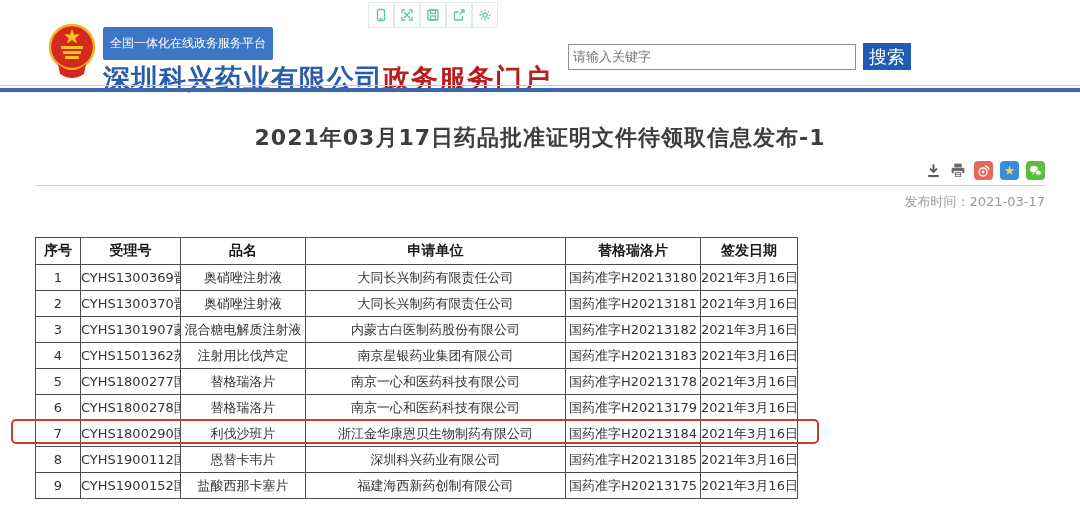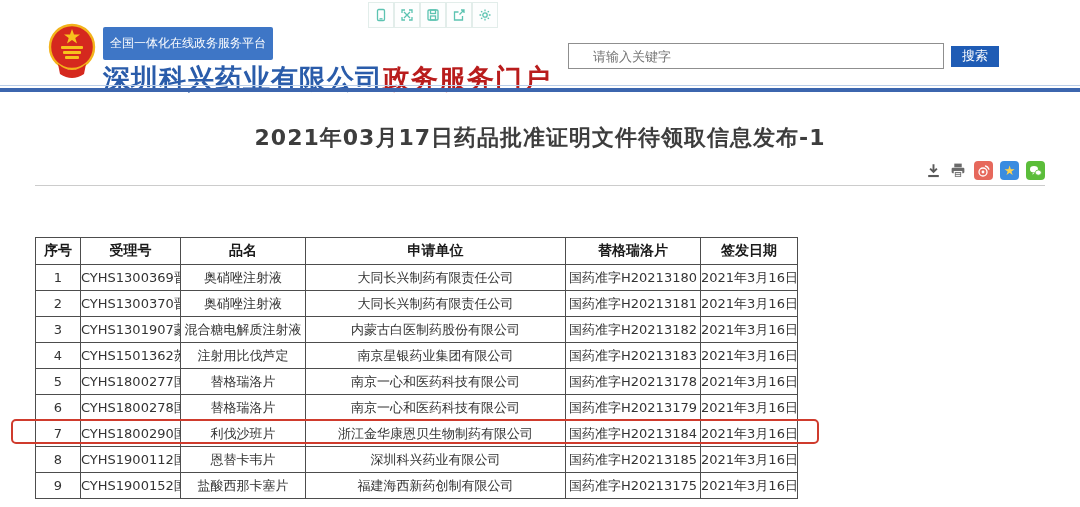--- a/index.html
+++ b/index.html
@@ -30,29 +30,29 @@
     background: #3e76c6; color: #fff;
     font-size: 12px; line-height: 17px; padding: 8px 7px;
     border-radius: 2px;
   }
   .brand-title { font-size: 27px; font-weight: bold; letter-spacing: 1px; margin-top: 1px; white-space: nowrap; }
   .brand-title .org { color: #2a5caa; }
   .brand-title .portal { color: #b91c1c; }
 
   .search-wrap { position: absolute; left: 568px; top: 43px; display: flex; align-items: center; }
   .search-input {
-    width: 376px; height: 26px;
+    width: 288px; height: 26px;
     border: 1px solid #8f8f8f; background: #fff;
-    font-size: 13px; color: #555; padding: 0 24px; outline: none;
+    font-size: 13px; color: #555; padding: 0 4px; outline: none;
     font-family: inherit;
   }
   .search-btn {
-    width: 48px; height: 21px; margin-left: 7px;
+    width: 48px; height: 27px; margin-left: 7px;
     background: #1f5cb5; color: #fff; border: none;
-    font-size: 13px; cursor: pointer; font-family: inherit;
+    font-size: 18px; cursor: pointer; font-family: inherit;
   }
 
   .blue-line-light { position: absolute; left: 0; top: 85px; width: 1080px; height: 1px; background: #b9cde9; }
   .blue-line-dark  { position: absolute; left: 0; top: 88px; width: 1080px; height: 4px; background: #3c66ae; }
 
   
   .content { position: absolute; left: 35px; top: 105px; width: 1010px; height: 402px; }
   .article-title {
     text-align: center; font-size: 22px; font-weight: bold;
     color: #3d3d3d; margin-top: 18px; letter-spacing: 1px;
@@ -185,20 +185,21 @@
     <span class="action-btn social wechat">
       <svg width="15" height="15" viewBox="0 0 15 15">
         <ellipse cx="6" cy="6.2" rx="4" ry="3.3" fill="#ffffff"></ellipse>
         <ellipse cx="10.3" cy="9.6" rx="3" ry="2.6" fill="#ffffff" stroke="#5bbd3a" stroke-width="0.8"></ellipse>
         <path d="M5 10 L4.2 11.6 L6.5 10.8 Z" fill="#ffffff"></path>
       </svg>
     </span>
   </div>
 
   <div class="divider"></div>
+  <div class="publish">发布时间：2021-03-17</div>
 
   <table class="drug-table">
     <colgroup>
         <col style="width: 45px;">
         <col style="width: 100px;">
         <col style="width: 125px;">
         <col style="width: 260px;">
         <col style="width: 135px;">
         <col style="width: 97px;">
       </colgroup>

